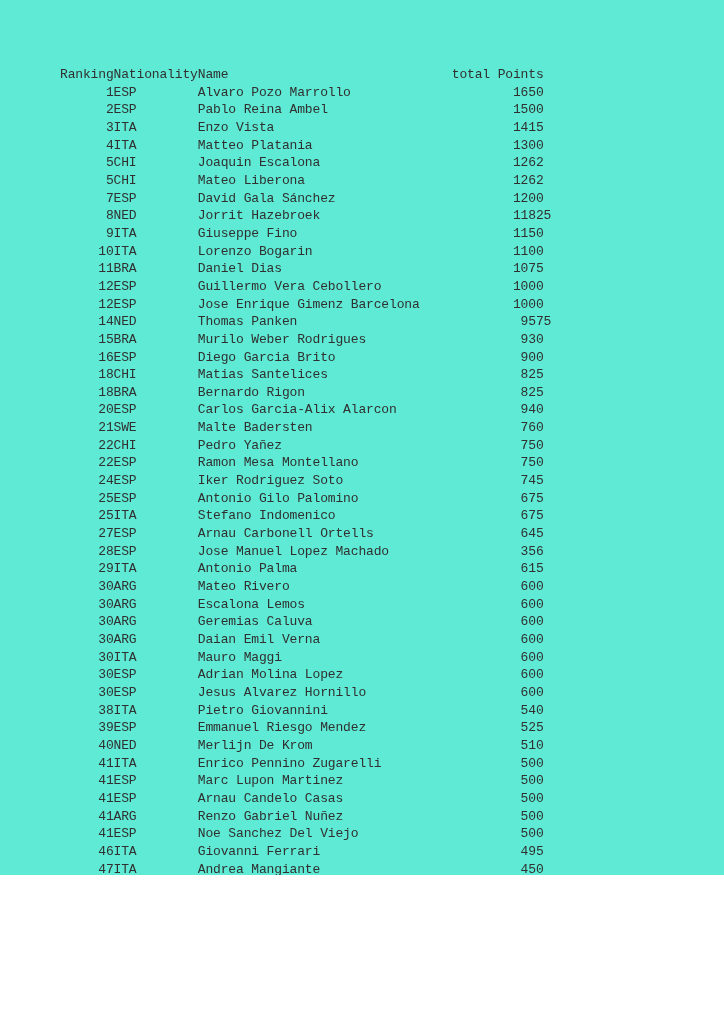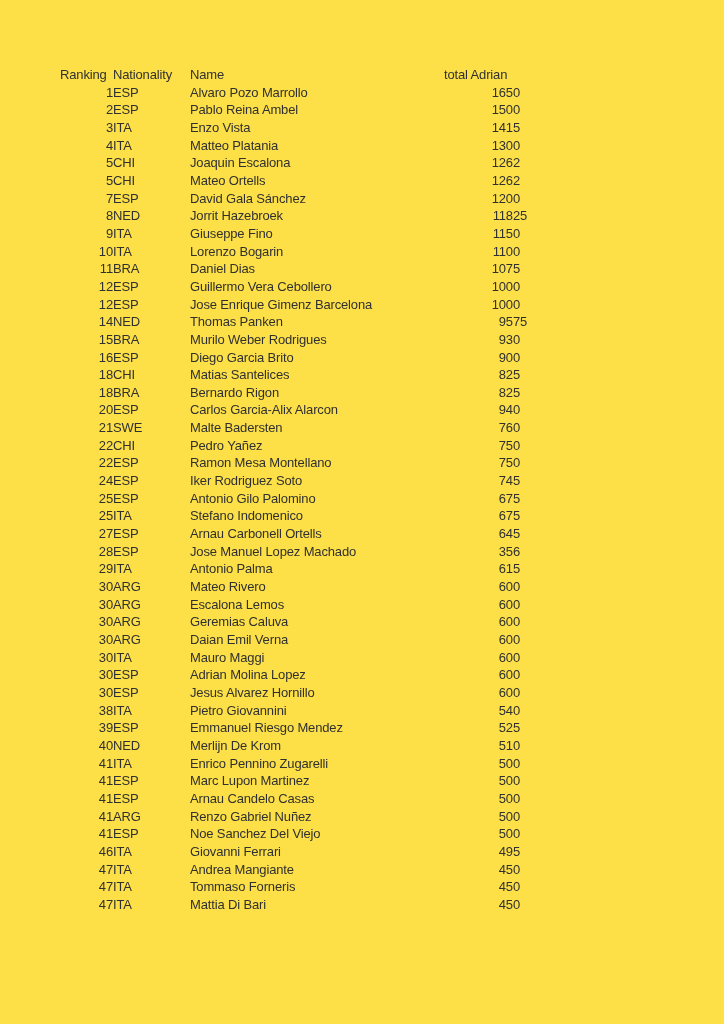--- a/index.html
+++ b/index.html
@@ -3,23 +3,23 @@
 <meta charset="utf-8">
 <style>
   html, body {
     margin: 0;
     padding: 0;
     background: #ffffff;
   }
   .page {
     position: relative;
     width: 724px;
-    height: 1024px;
-    background: #fde047;
-    font-family: Liberation Sans, sans-serif;
+    height: 875px;
+    background: #5eead4;
+    font-family: Liberation Mono, monospace;
     color: #303030;
     overflow: hidden;
   }
   table.ranking {
     position: absolute;
     left: 60px;
     top: 66px;
     border-collapse: collapse;
     table-layout: fixed;
   }
@@ -57,21 +57,21 @@
       <col class="w-nat">
       <col class="w-name">
       <col class="w-points">
       <col class="w-extra">
     </colgroup>
     <thead>
       <tr>
         <th class="c-ranking">Ranking</th>
         <th class="c-nationality">Nationality</th>
         <th class="c-name">Name</th>
-        <th class="c-points">total Adrian</th>
+        <th class="c-points">total Points</th>
         <th class="c-extra"></th>
       </tr>
     </thead>
     <tbody id="table-body">
         <tr>
           <td class="c-ranking">1</td>
           <td class="c-nationality">ESP</td>
           <td class="c-name">Alvaro Pozo Marrollo</td>
           <td class="c-points">1650</td>
           <td class="c-extra"></td>
@@ -100,21 +100,21 @@
         <tr>
           <td class="c-ranking">5</td>
           <td class="c-nationality">CHI</td>
           <td class="c-name">Joaquin Escalona</td>
           <td class="c-points">1262</td>
           <td class="c-extra"></td>
         </tr>
         <tr>
           <td class="c-ranking">5</td>
           <td class="c-nationality">CHI</td>
-          <td class="c-name">Mateo Ortells</td>
+          <td class="c-name">Mateo Liberona</td>
           <td class="c-points">1262</td>
           <td class="c-extra"></td>
         </tr>
         <tr>
           <td class="c-ranking">7</td>
           <td class="c-nationality">ESP</td>
           <td class="c-name">David Gala Sánchez</td>
           <td class="c-points">1200</td>
           <td class="c-extra"></td>
         </tr>

